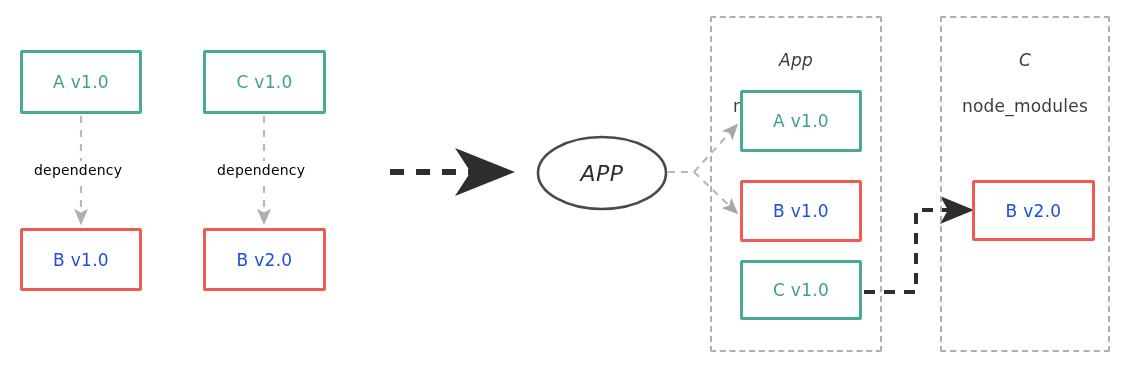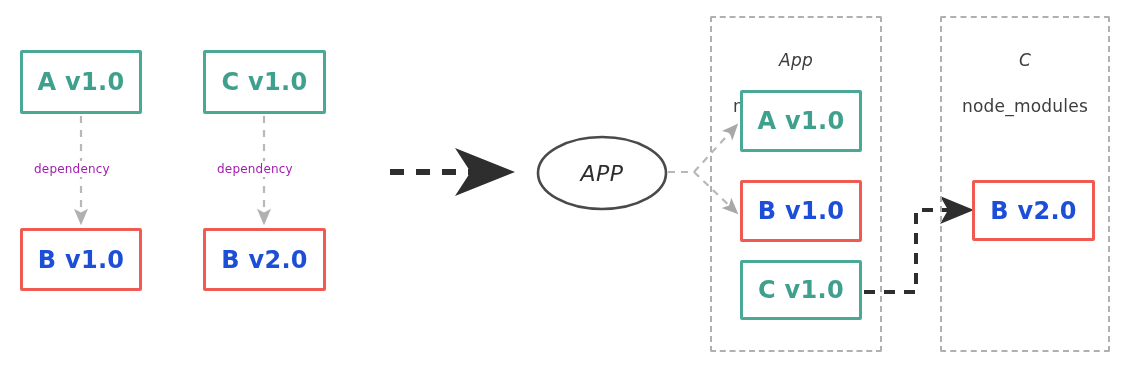--- a/index.html
+++ b/index.html
@@ -38,29 +38,28 @@
   }
   .node-box.green {
     border-color: #4aa896;
     color: #3fa08d;
   }
   .node-box.red {
     border-color: #ef5a52;
     color: #1d4ed8;
   }
   .node-label {
-    font-size: 24px;
+    font-size: 17px;
     letter-spacing: 0.3px;
     font-family: "DejaVu Sans", "Liberation Sans", sans-serif;
-    font-weight: bold;
   }
   .edge-label {
     position: absolute;
-    color: #a21caf;
-    font-size: 12px;
+    color: #000000;
+    font-size: 14px;
     letter-spacing: 0.2px;
     white-space: nowrap;
     background: #ffffff;
     padding: 1px 3px;
   }
   .group-box {
     position: absolute;
     box-sizing: border-box;
     border: 2px dashed #b0b0b0;
     background: transparent;

